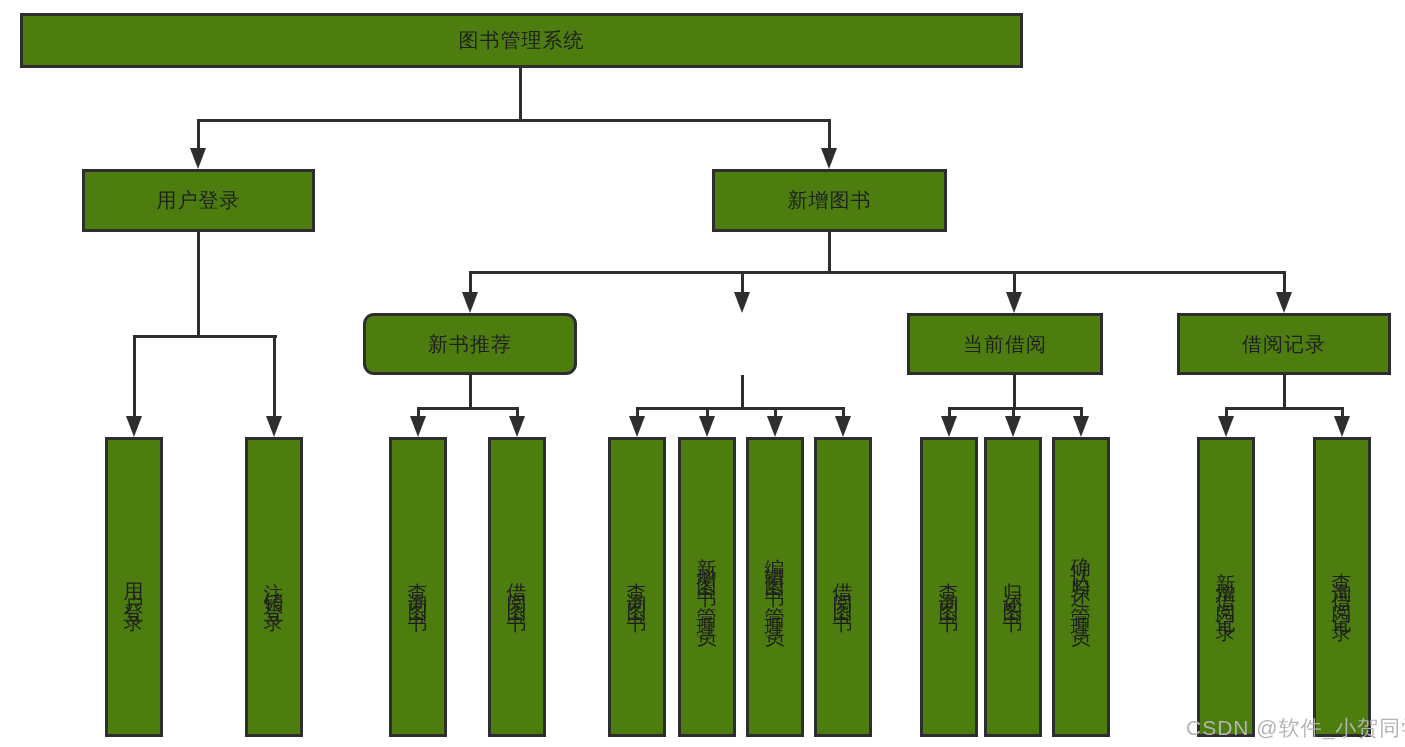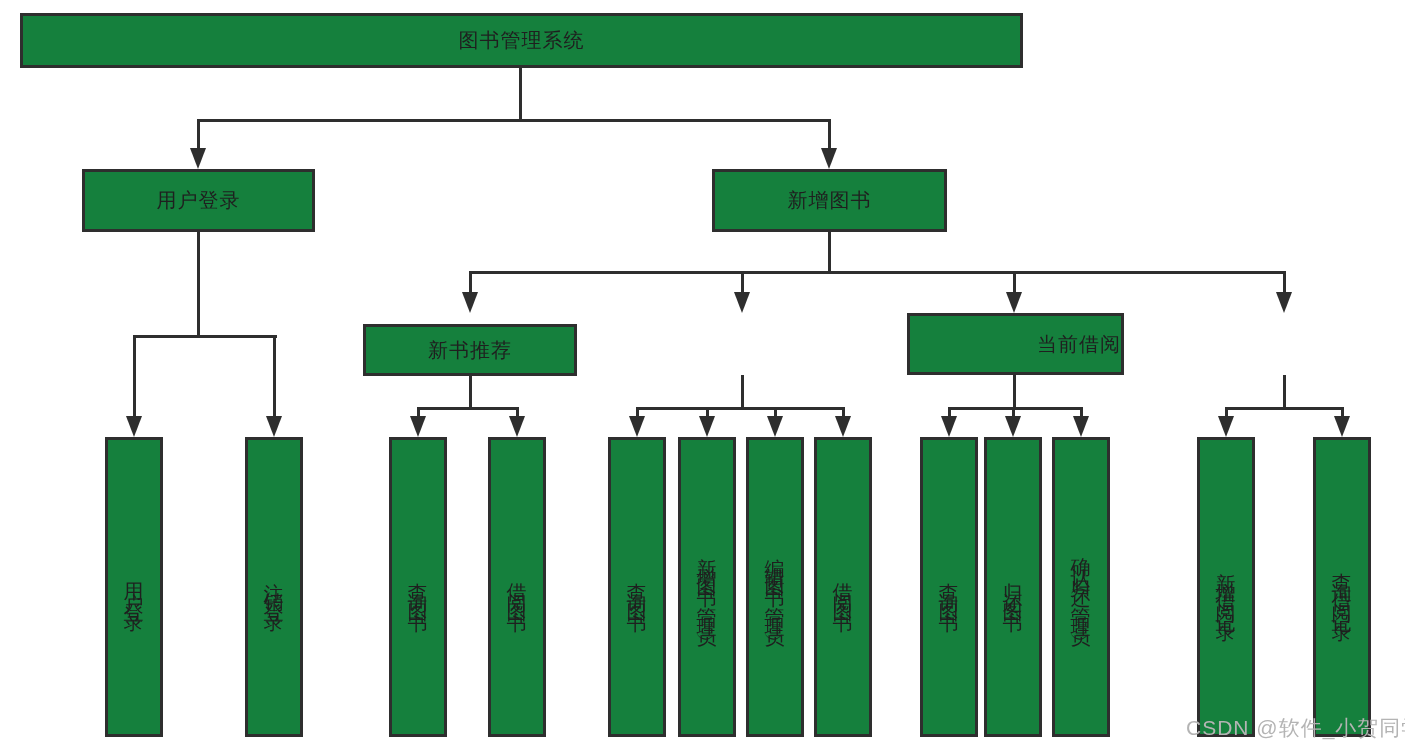--- a/index.html
+++ b/index.html
@@ -3,21 +3,21 @@
 <meta charset="utf-8">
 <style>
   html,body { margin:0; padding:0; background:#ffffff; }
   .canvas {
     position:relative; width:1405px; height:747px; background:#ffffff;
     font-family:"Liberation Sans","DejaVu Sans",sans-serif;
     color:#1f1f1f; overflow:hidden;
   }
   .box {
     position:absolute; box-sizing:border-box;
-    border:3px solid #2e2e2e; background:#15803d;
+    border:3px solid #2e2e2e; background:#4d7c0f;
     display:flex; align-items:center; justify-content:center;
     font-size:20px; letter-spacing:1px; color:#1f1f1f;
   }
   .vbox .vlabel {
     writing-mode:vertical-rl; text-orientation:mixed;
     letter-spacing:10px; line-height:1.1; font-size:20px;
   }
   .hline { position:absolute; height:3px; background:#2e2e2e; }
   .vline { position:absolute; width:3px;  background:#2e2e2e; }
   .arr {
@@ -39,25 +39,28 @@
     <span>图书管理系统</span>
   </div>
 
   <div class="box" style="left:82px; top:169px; width:233px; height:63px;">
     <span>用户登录</span>
   </div>
   <div class="box" style="left:712px; top:169px; width:235px; height:63px;">
     <span>新增图书</span>
   </div>
 
-  <div class="box" style="left:363px; top:324px; width:214px; height:52px;">
+  <div class="box" style="left:363px; top:313px; width:214px; height:62px;border-radius:11px;">
     <span>新书推荐</span>
   </div>
-  <div class="box" style="left:907px; top:313px; width:217px; height:62px;justify-content:flex-end;">
+  <div class="box" style="left:907px; top:313px; width:196px; height:62px;">
     <span>当前借阅</span>
+  </div>
+  <div class="box" style="left:1177px; top:313px; width:214px; height:62px;">
+    <span>借阅记录</span>
   </div>
 
   <div class="box vbox" style="left:105px; top:437px; width:58px; height:300px;">
     <span class="vlabel">用户登录</span>
   </div>
   <div class="box vbox" style="left:245px; top:437px; width:58px; height:300px;">
     <span class="vlabel">注销登录</span>
   </div>
 
   <div class="box vbox" style="left:389px; top:437px; width:58px; height:300px;">

